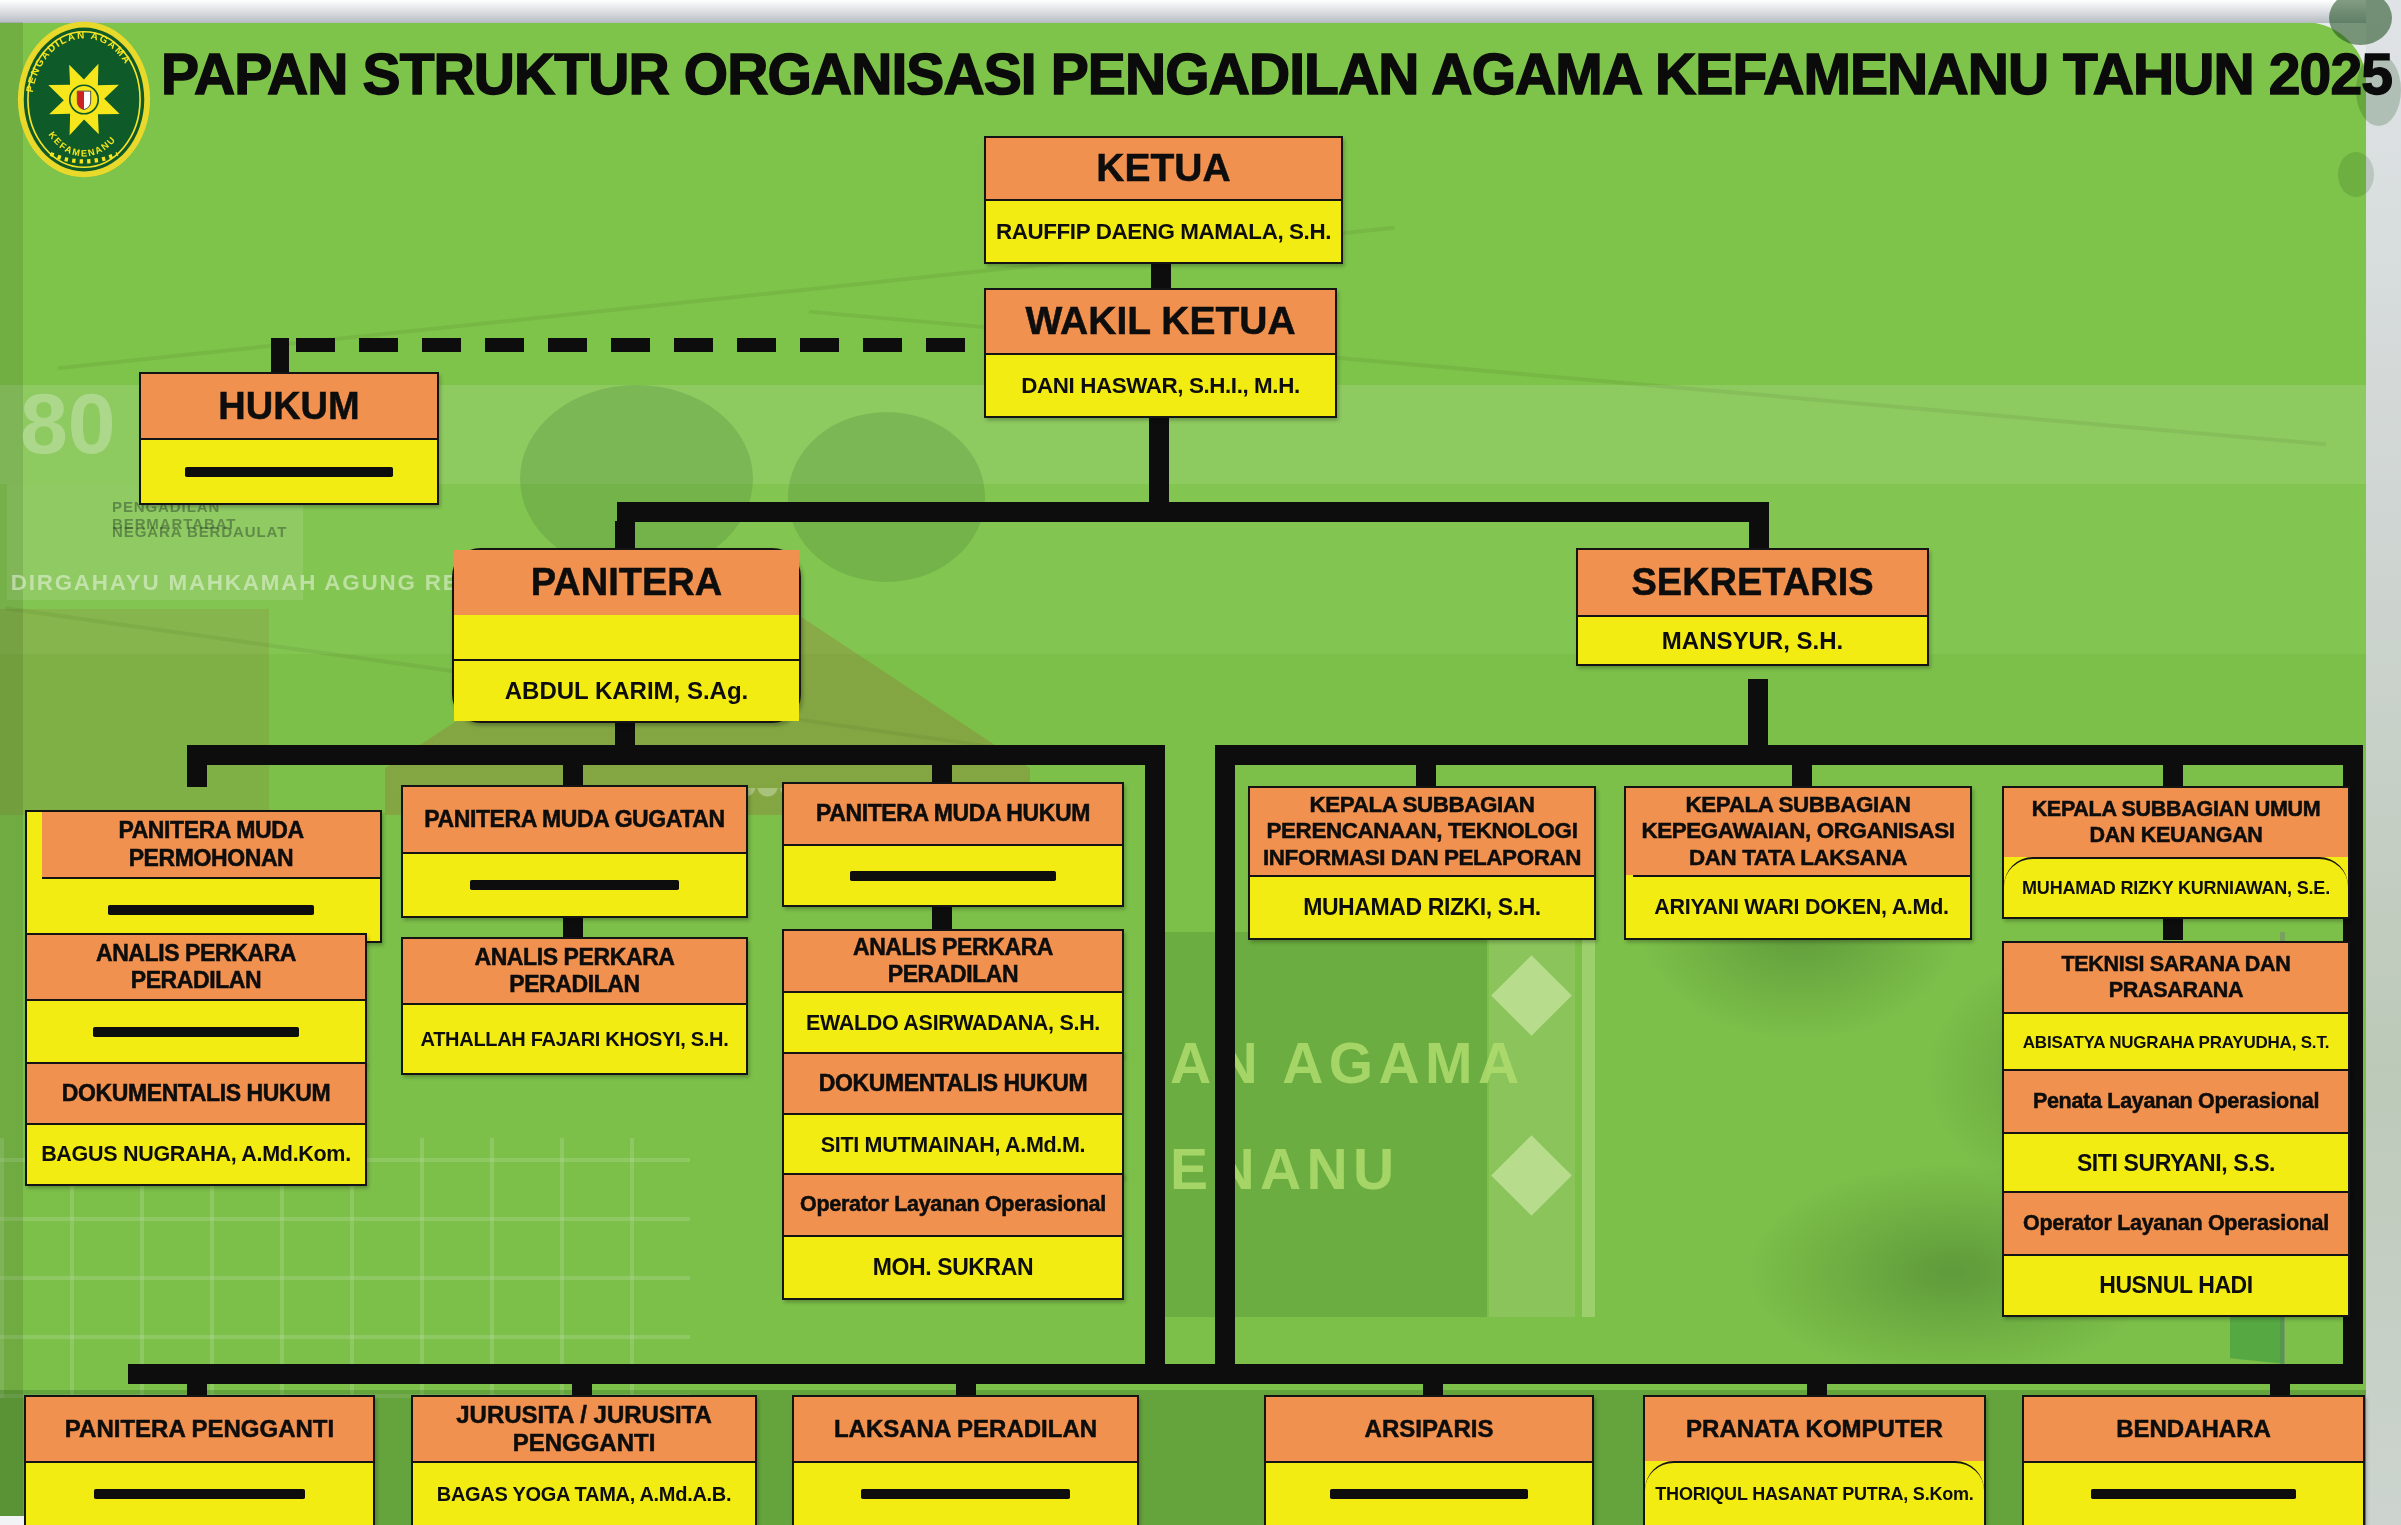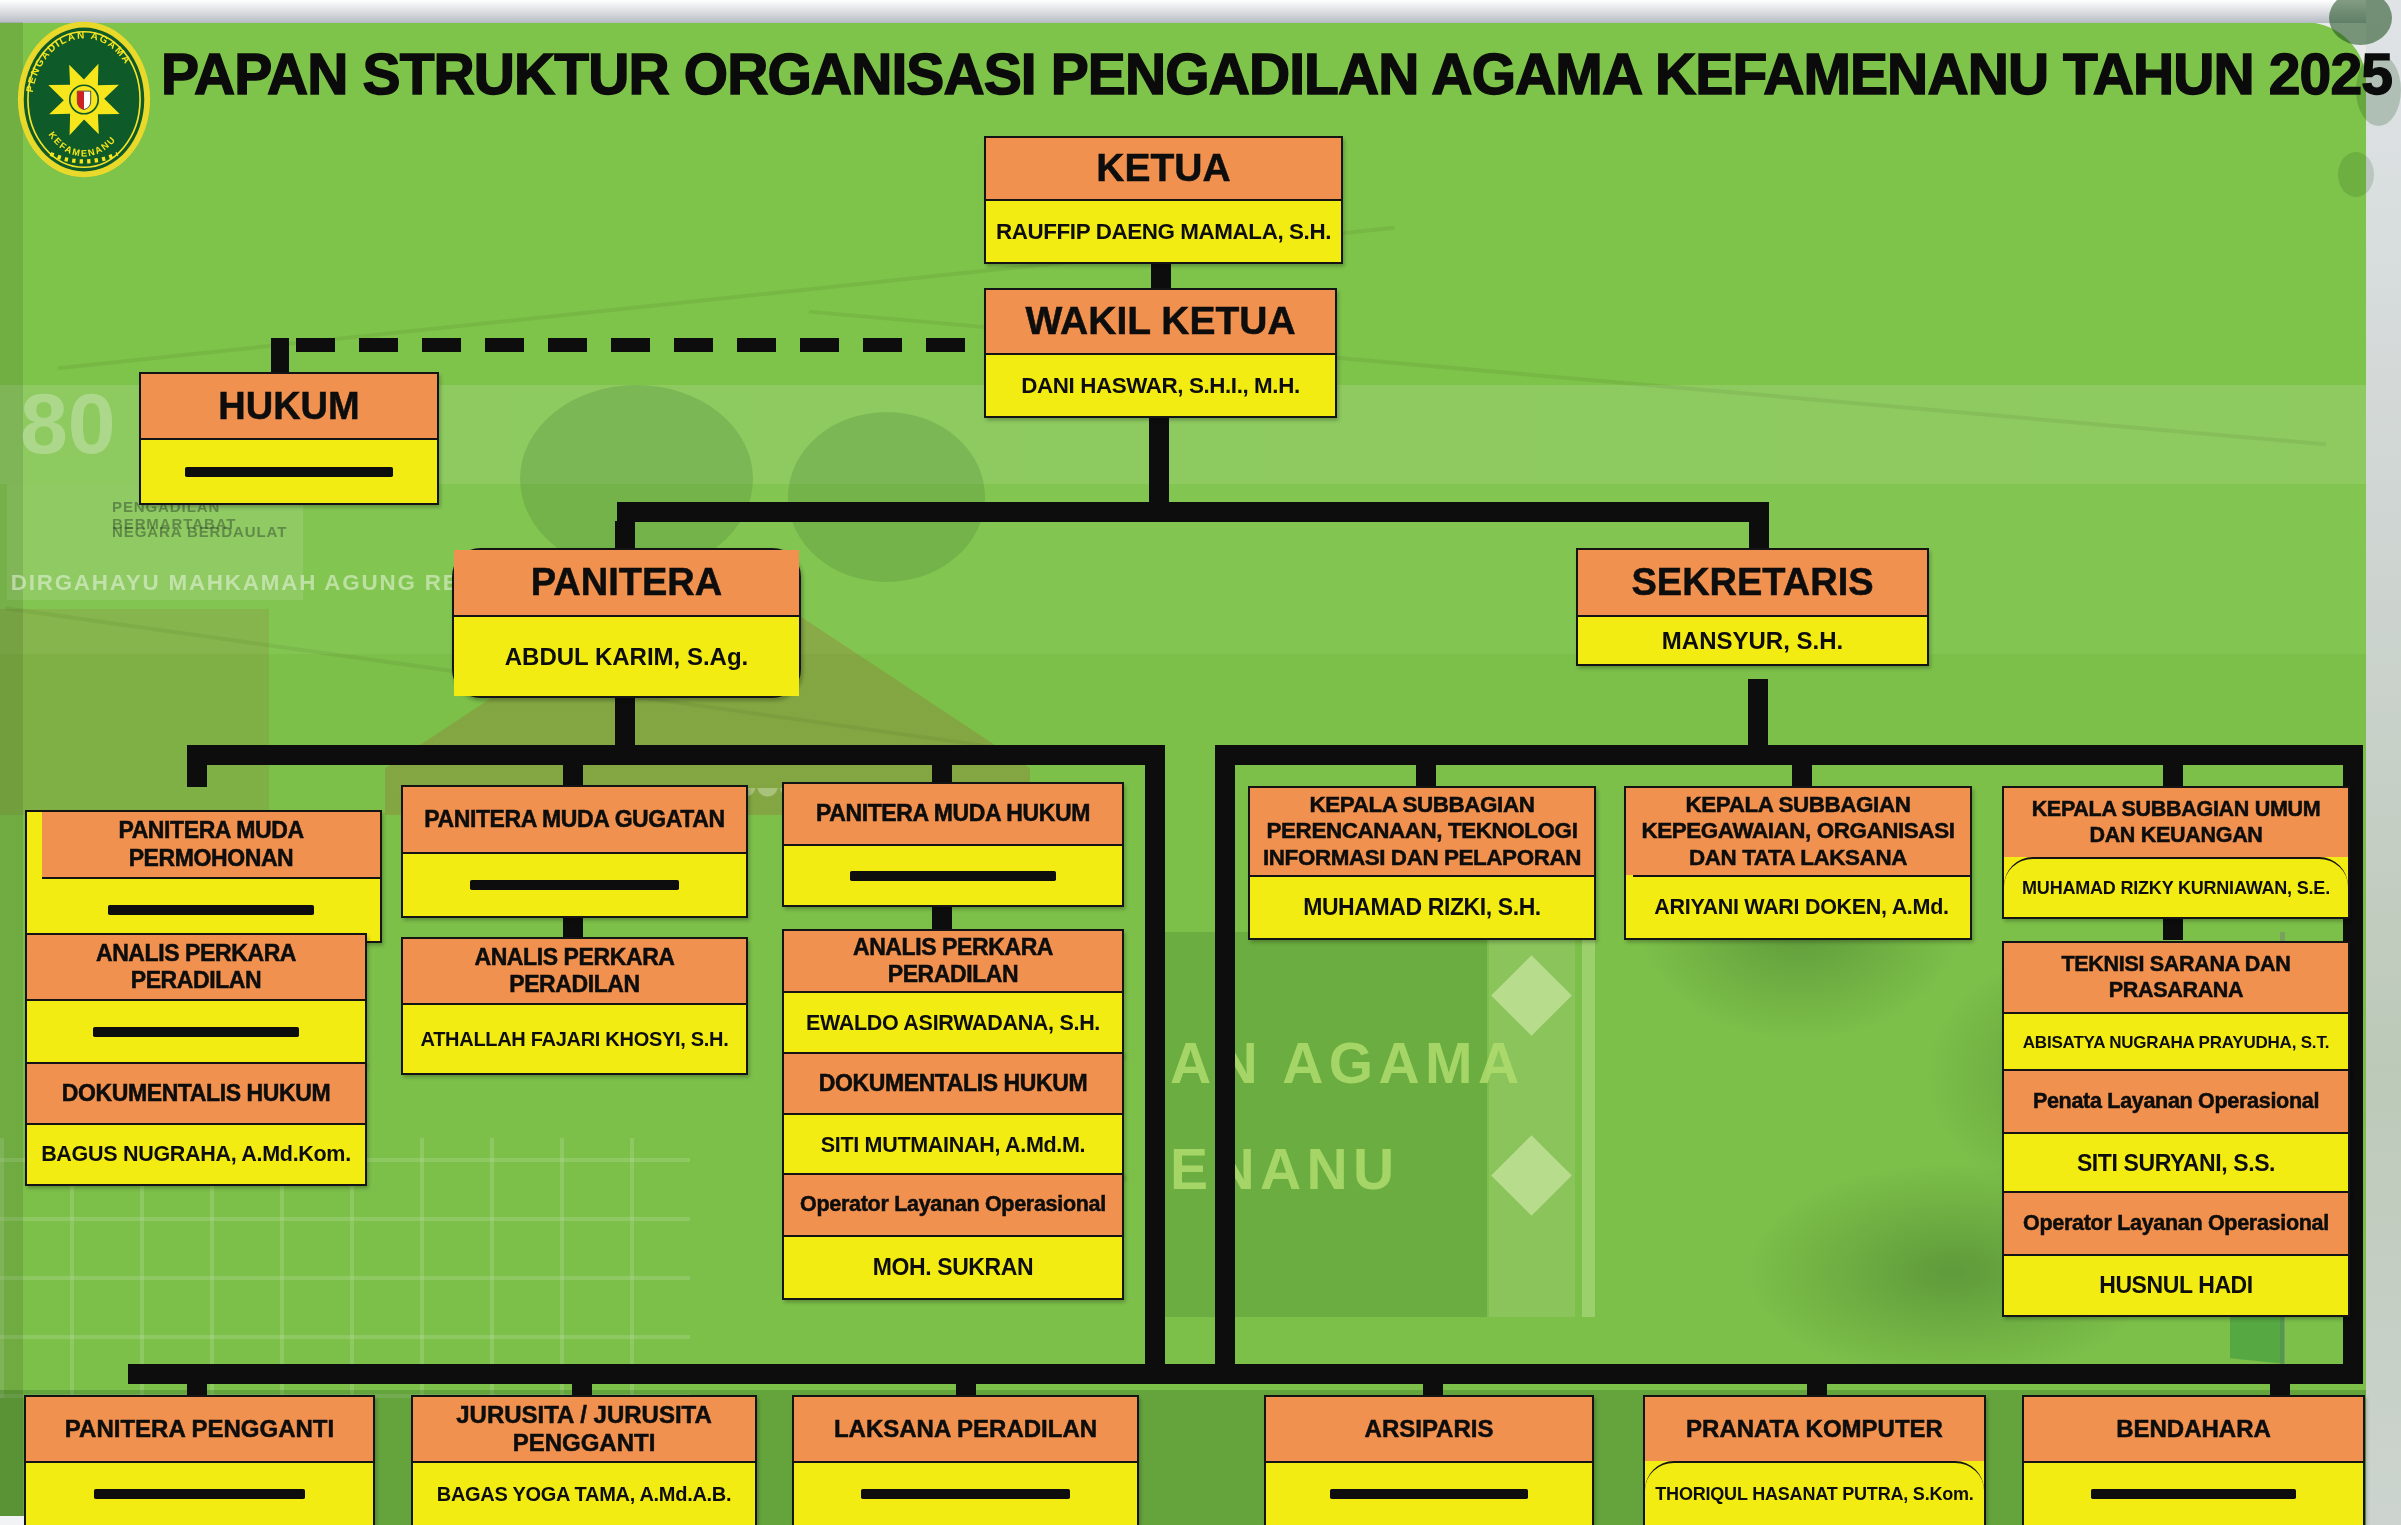--- a/index.html
+++ b/index.html
@@ -191,21 +191,21 @@
   </div>
   <div class="node" style="left:139px;top:372px;width:296px;">
     <div class="hd t42" style="height:64px;">HUKUM</div>
     <div class="nm" style="height:65px;">
         <span class="bar bar-wide"></span>
       </div>
   </div>
 
   <div class="node" style="left:452px;top:548px;width:345px;border-radius:29px;">
     <div class="hd t42" style="height:65px;">PANITERA</div>
-    <div class="nm t27" style="height:81px;">ABDUL KARIM, S.Ag.</div>
+    <div class="nm t27" style="height:62px;margin-top:44px;">ABDUL KARIM, S.Ag.</div>
   </div>
   <div class="node" style="left:1576px;top:548px;width:349px;">
     <div class="hd t42" style="height:65px;">SEKRETARIS</div>
     <div class="nm t27" style="height:49px;">MANSYUR, S.H.</div>
   </div>
 
   <div class="node" style="left:25px;top:810px;width:338px;padding-left:15px;">
     <div class="hd t26" style="height:65px;">PANITERA MUDA PERMOHONAN</div>
     <div class="nm" style="height:64px;">
         <span class="bar"></span>

